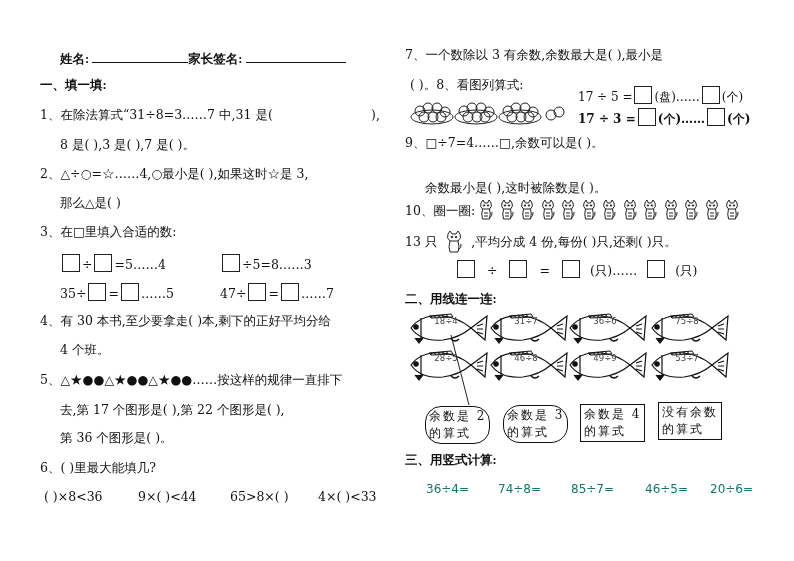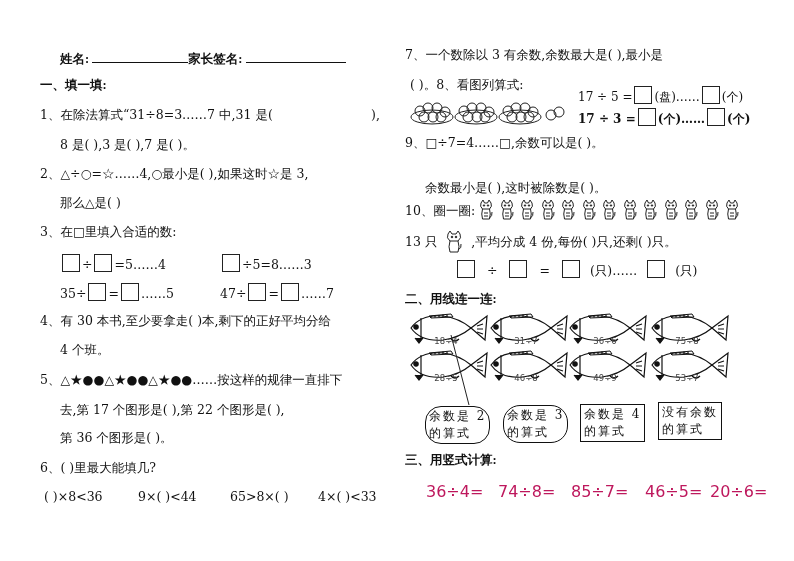--- a/index.html
+++ b/index.html
@@ -8,28 +8,28 @@
       font-family: "DejaVu Serif", "Liberation Serif", serif;
       color: #111; font-size: 12.5px;
     }
     .abs { position: absolute; white-space: nowrap; line-height: 16px; }
     .bold { font-weight: bold; font-family: Liberation Serif, serif; }
     .uline { display: inline-block; border-bottom: 1px solid #111; height: 12px; vertical-align: baseline; }
     .box { display: inline-block; width: 13px; height: 13px; border: 1px solid #222; vertical-align: -2px; margin: 0 2px; background: #fff; }
     .box.lg { width: 16px; height: 16px; vertical-align: -3px; }
     .fish { position: absolute; width: 82px; height: 38px; }
     .fish svg { position: absolute; left: 0; top: 0; }
-    .fish .lbl { position: absolute; left: 22px; top: 26px; font-size: 8.5px; color: #444; width: 34px; text-align: center; font-family: "DejaVu Sans", sans-serif; }
+    .fish .lbl { position: absolute; left: 22px; top: 6px; font-size: 8.5px; color: #444; width: 34px; text-align: center; font-family: "DejaVu Sans", sans-serif; }
     .cbox {
       position: absolute; border: 1.3px solid #111; padding: 1px 3px;
       font-size: 12px; line-height: 17px; letter-spacing: 2px; background: #fff;
     }
     .cat { display: inline-block; width: 14px; height: 22px; margin-right: 6.5px; vertical-align: -6px; }
     .plates { position: absolute; left: 410px; top: 97px; }
-    .calc { position: absolute; top: 482px; font-family: "DejaVu Sans", sans-serif; font-size: 16px; color: #be185d; }
+    .calc { position: absolute; top: 482px; font-family: "DejaVu Sans", sans-serif; font-size: 12px; color: #0f766e; }
   </style>
 </head>
 <body>
 
 <div class="abs bold" style="left:60px; top:50px;">
   <span>姓名:</span>
   <span class="uline" style="width:96px;"></span><span>家长签名:</span>
   <span class="uline" style="width:100px;"></span>
 </div>
 

